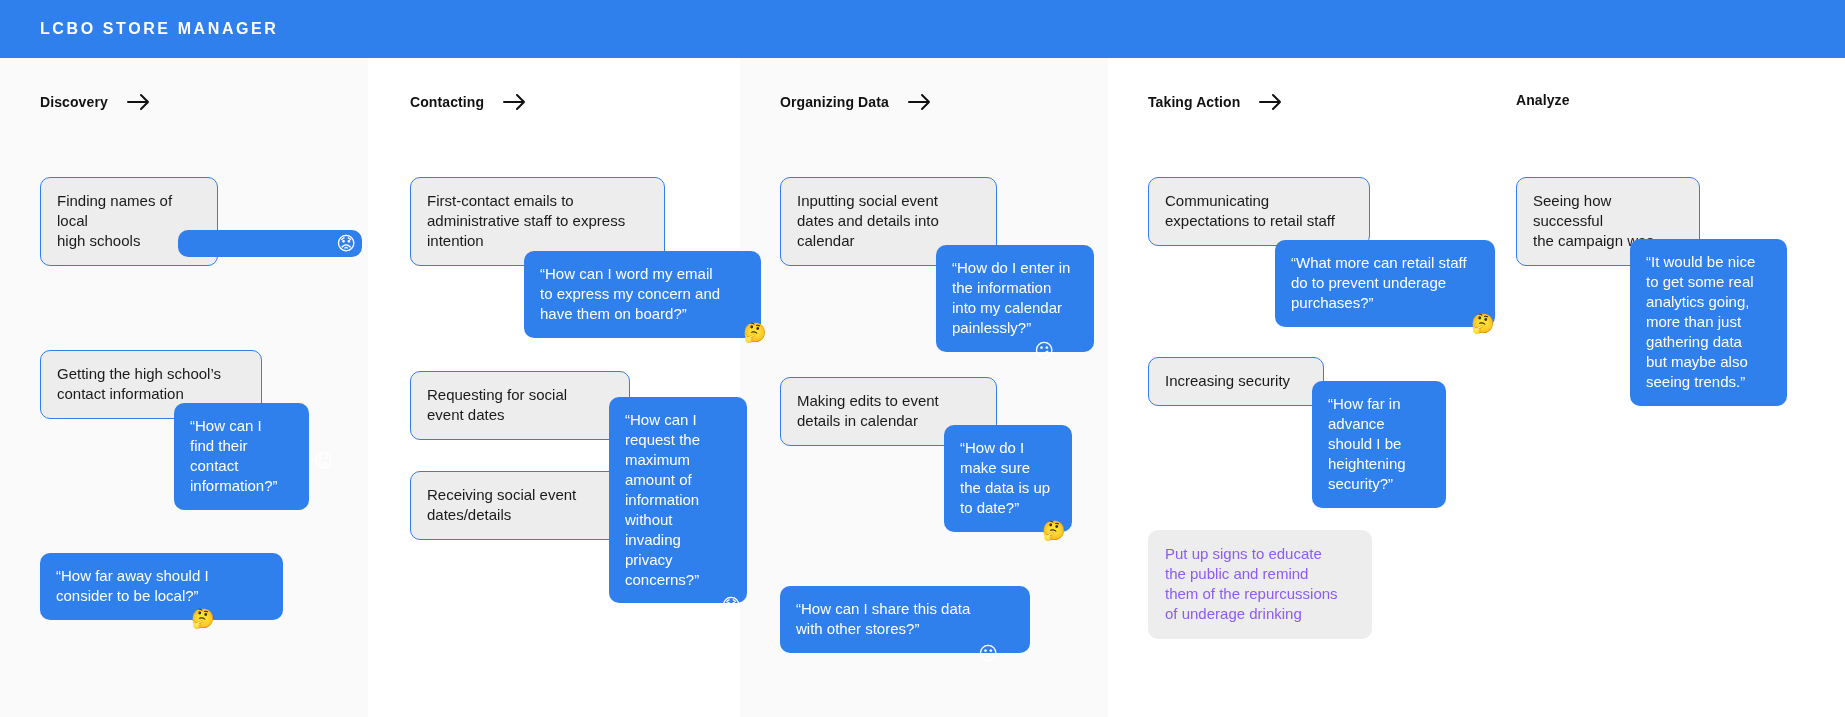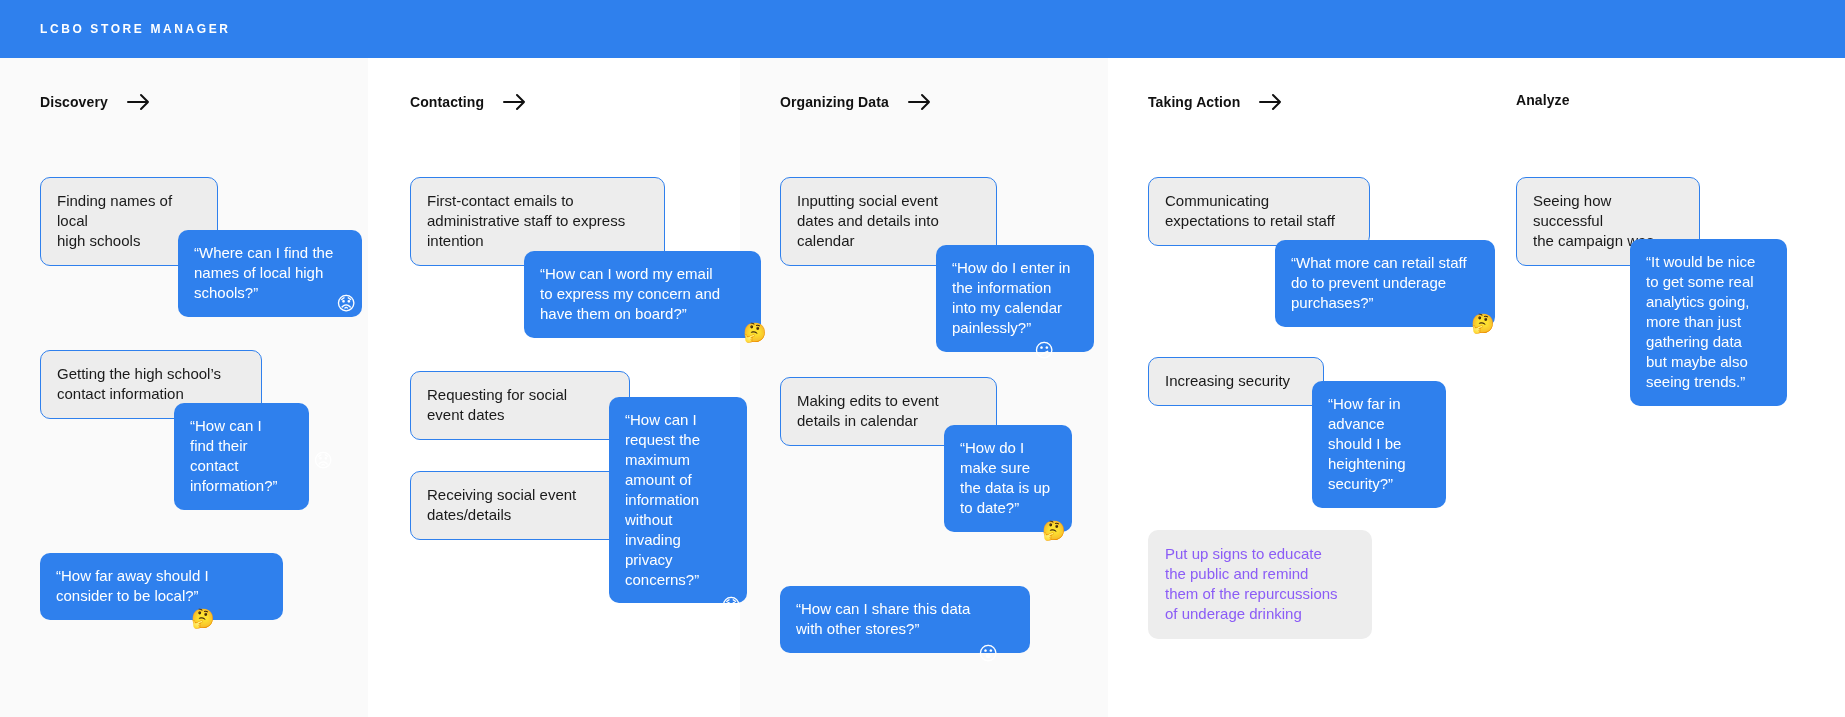--- a/index.html
+++ b/index.html
@@ -28,21 +28,21 @@
     height: 58px;
     background: #2F80ED;
   }
   .topbar-title {
     position: absolute;
     left: 40px;
     top: 0;
     height: 44px;
     line-height: 58px;
     color: #ffffff;
-    font-size: 12px;
+    font-size: 16px;
     font-weight: 700;
     letter-spacing: 2.6px;
   }
 
   
   .stripes { position: absolute; left: 0; top: 58px; width: 1845px; height: 659px; }
   .stripe { position: absolute; top: 0; height: 659px; }
   .stripe.shade  { background: #FAFAFA; }
   .stripe.plain  { background: #FFFFFF; }
 
@@ -150,23 +150,20 @@
   <div class="col-header" style="left:1516px; top:92px;">
     <span class="col-header-label">Analyze</span>
   </div>
 
   <div class="card card-task" style="left:40px; top:177px; width:178px;">
     <span class="card-text">Finding names of local
 high schools</span>
   </div>
 
   <div class="card card-quote" style="left:178px; top:230px; width:184px;">
-    <span class="card-text">“Where can I find the
-names of local high
-schools?”</span>
     <span class="emoji" style="right:6px; bottom:4px;">😟</span>
   </div>
 
   <div class="card card-task" style="left:40px; top:350px; width:222px;">
     <span class="card-text">Getting the high school’s
 contact information</span>
   </div>
 
   <div class="card card-quote" style="left:174px; top:403px; width:135px;">
     <span class="card-text">“How can I

